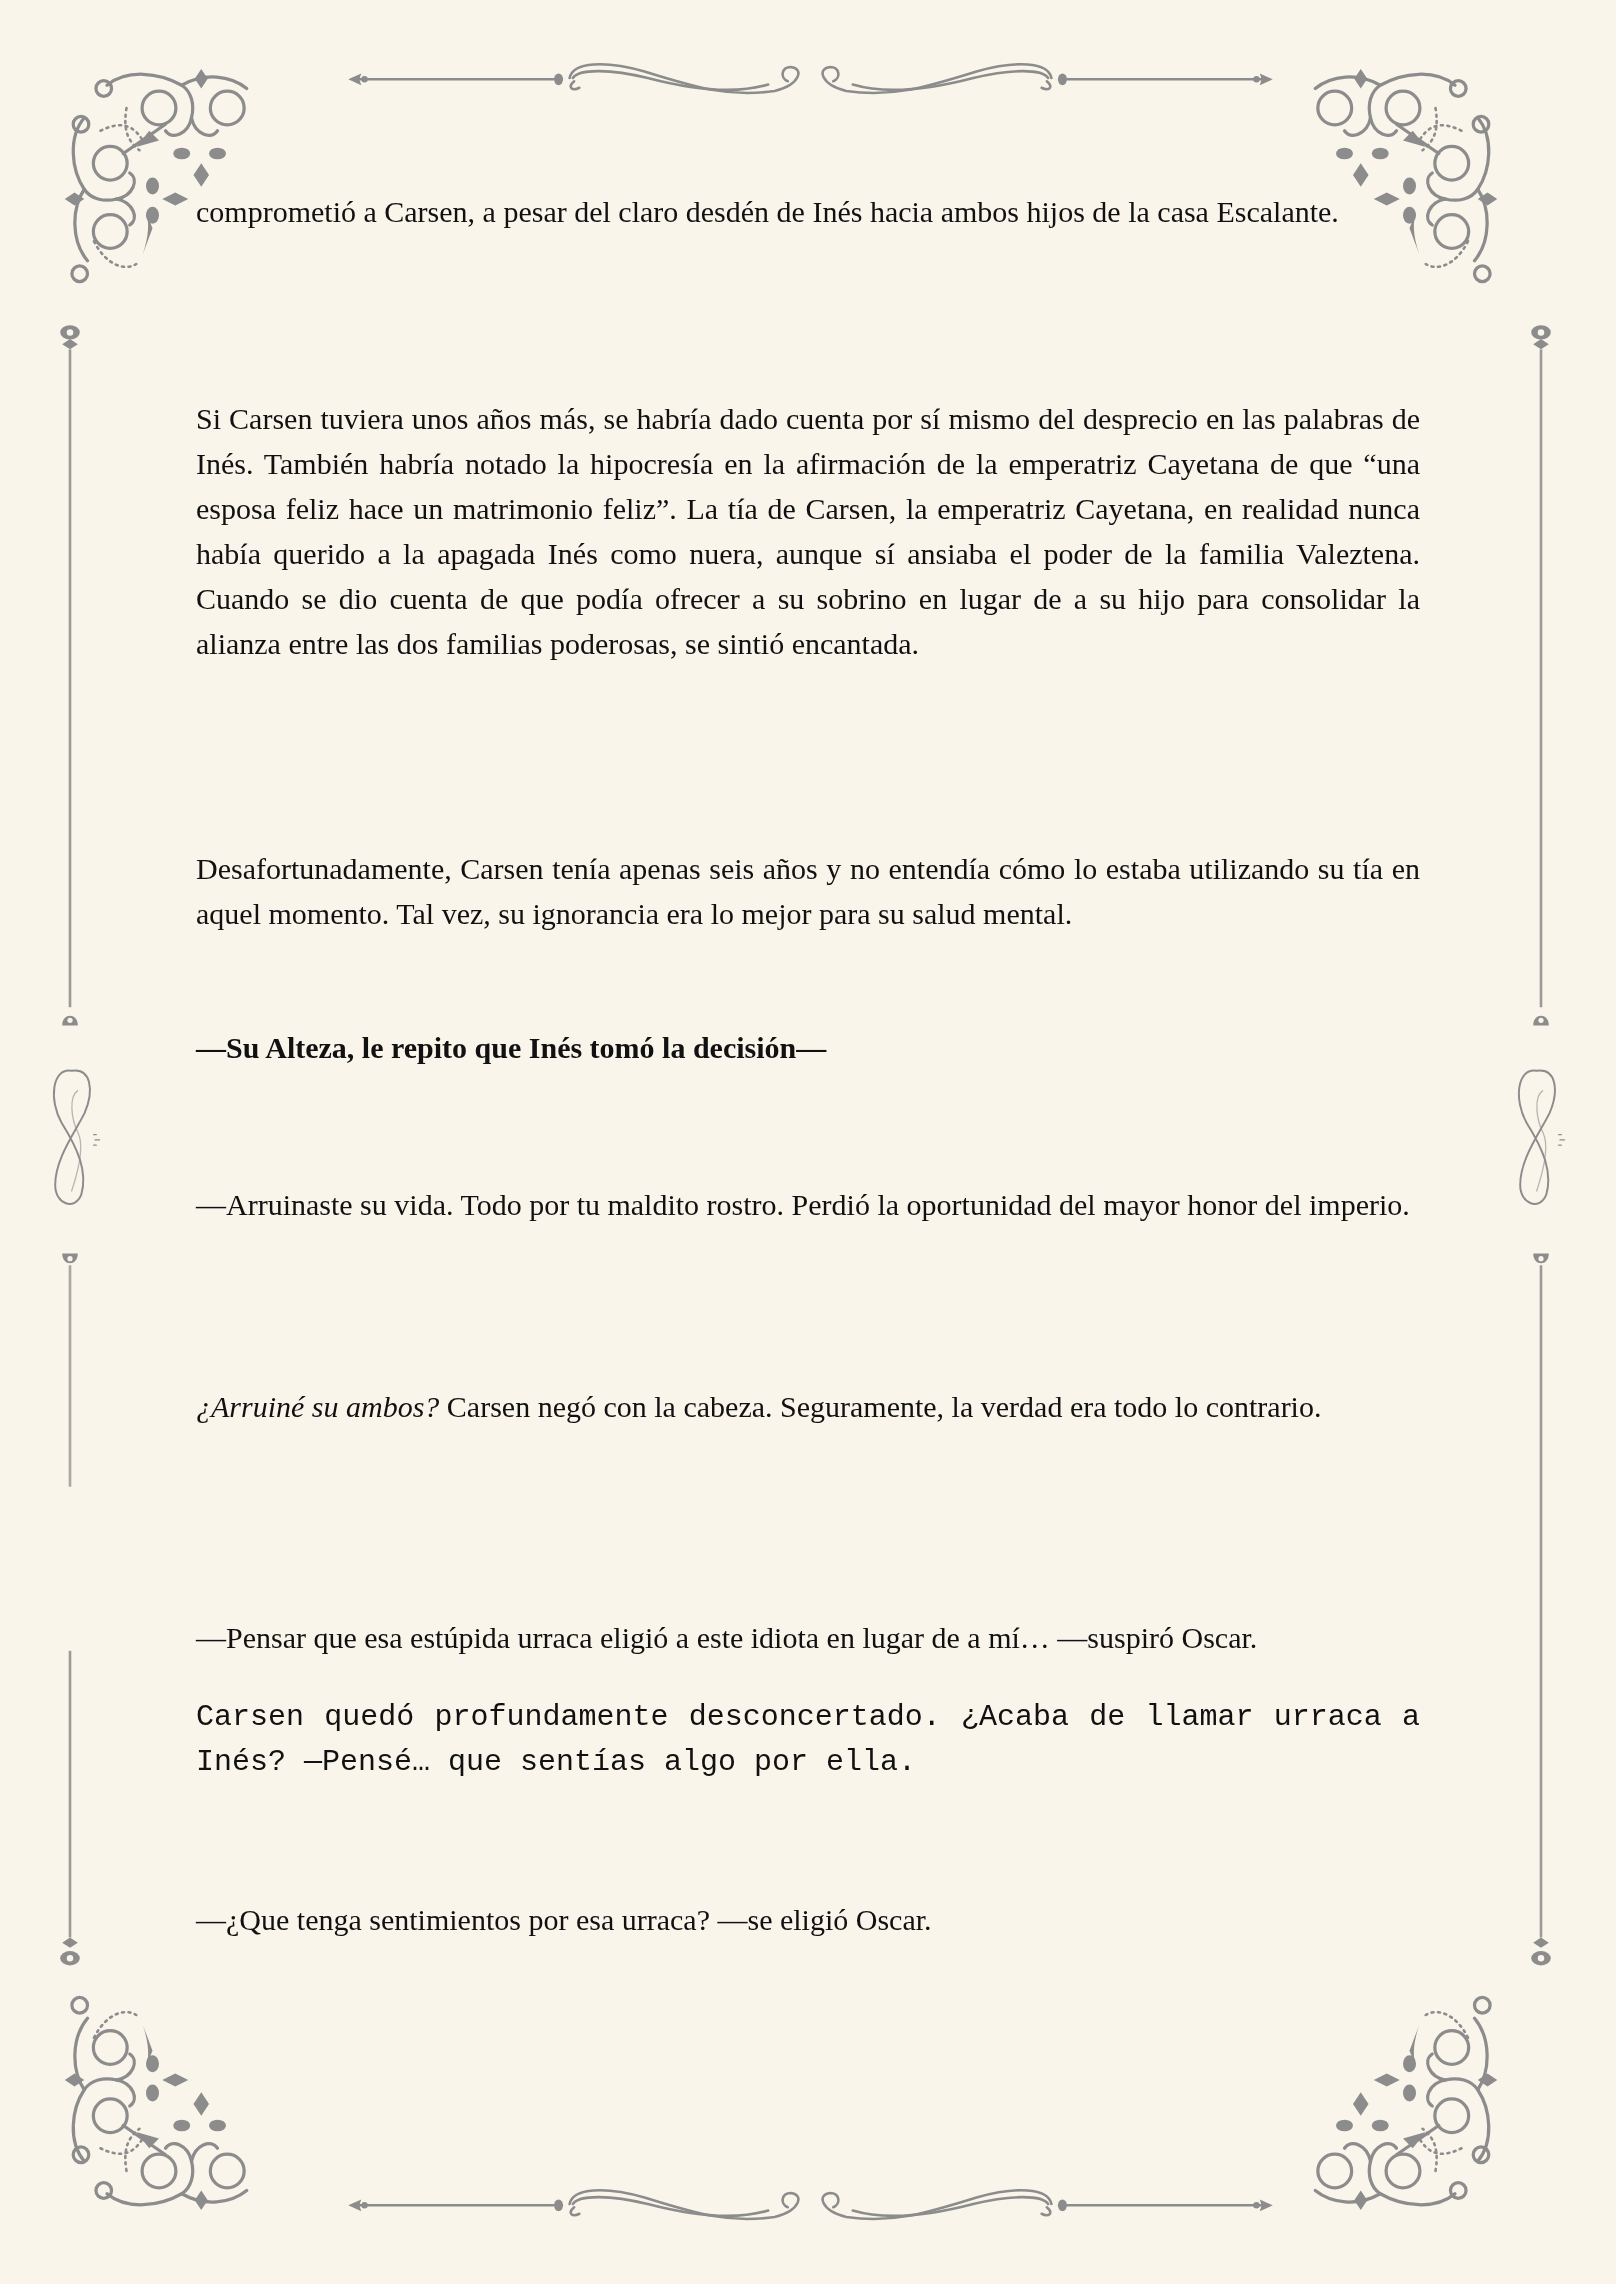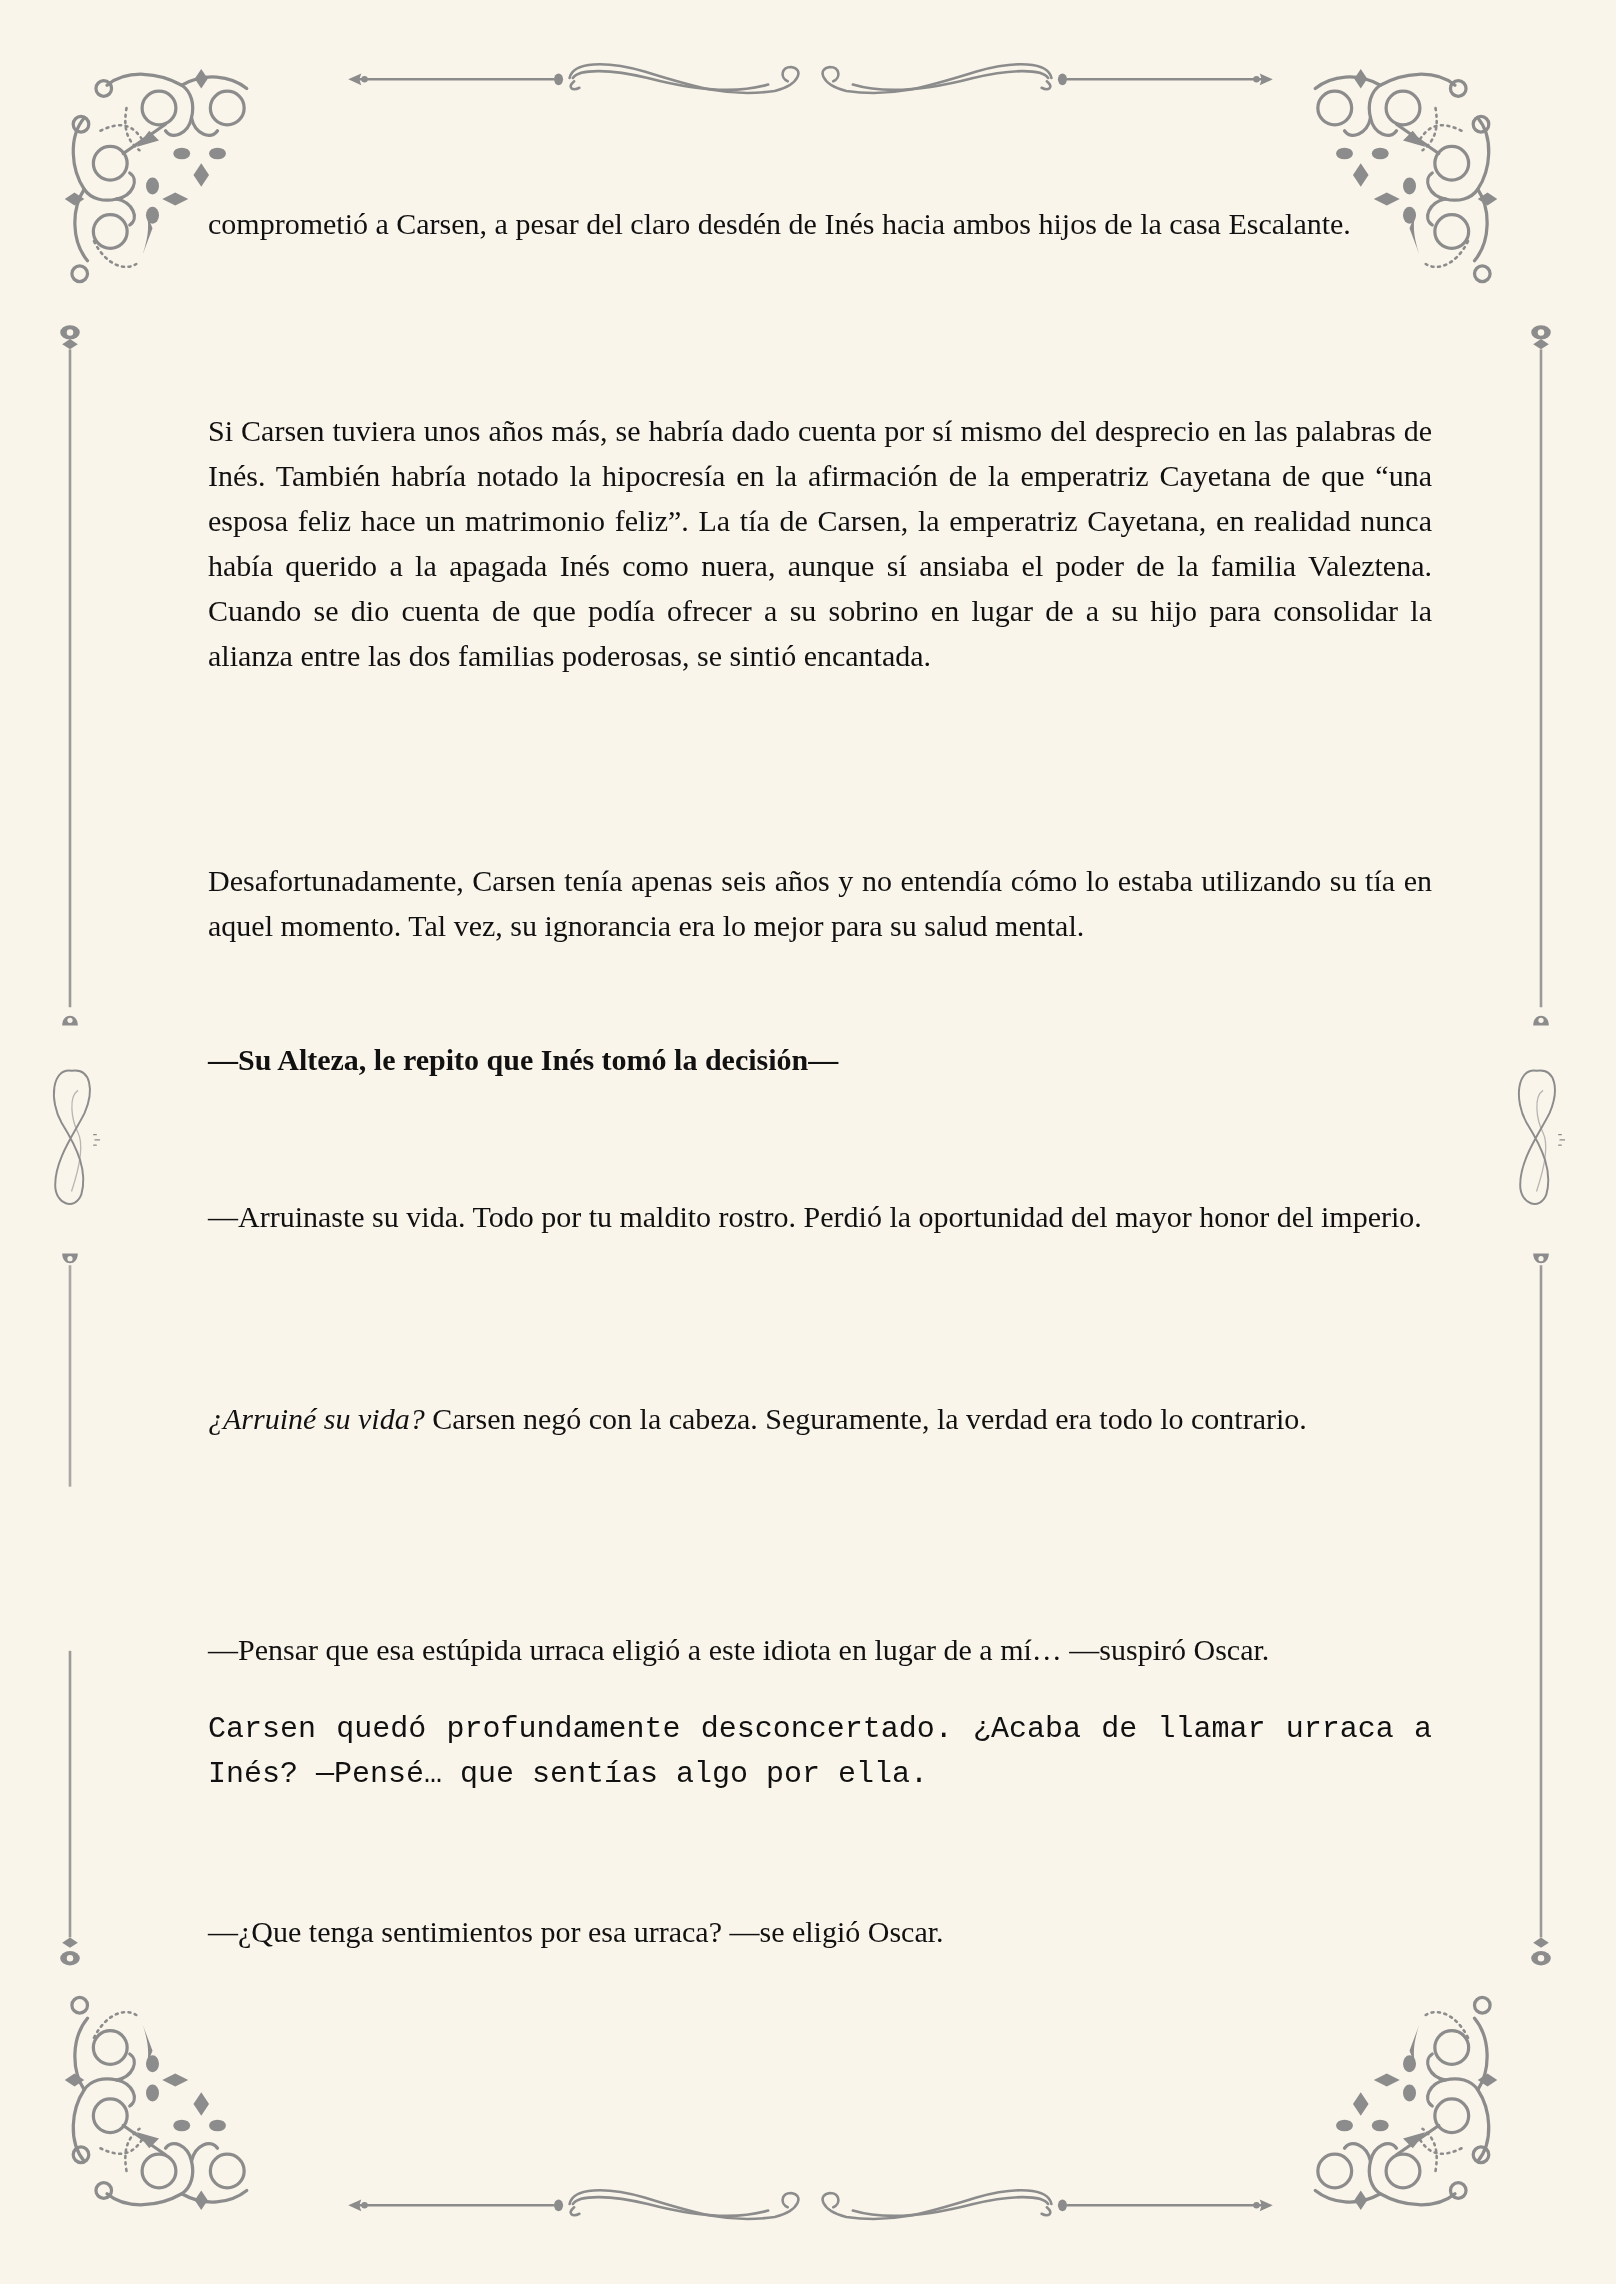--- a/index.html
+++ b/index.html
@@ -42,21 +42,21 @@
     .knot-l { left: 42px; top: 1061px; }
     .knot-r { left: 1507px; top: 1061px; }
 
     .text-block {
       position: absolute;
       left: 196px;
       width: 1224px;
       font-size: 30px;
       line-height: 45px;
       text-align: justify;
-      margin: 12px;
+      margin: 0;
     }
     .text-block em { font-style: italic; }
 
     .p1 { top: 189px; }
     .p2 { top: 396px; }
     .p3 { top: 846px; }
     .p4 { top: 1025px; font-weight: bold; }
     .p5 { top: 1182px; }
     .p6 { top: 1384px; }
     .p7 { top: 1615px; }
@@ -234,17 +234,17 @@
   <svg viewBox="0 0 90 230" width="59" height="150">
       <use href="#infinity-knot"></use>
     </svg>
 </div>
 
 <p class="text-block p1">comprometió a Carsen, a pesar del claro desdén de Inés hacia ambos hijos de la casa Escalante.</p>
 <p class="text-block p2">Si Carsen tuviera unos años más, se habría dado cuenta por sí mismo del desprecio en las palabras de Inés. También habría notado la hipocresía en la afirmación de la emperatriz Cayetana de que “una esposa feliz hace un matrimonio feliz”. La tía de Carsen, la emperatriz Cayetana, en realidad nunca había querido a la apagada Inés como nuera, aunque sí ansiaba el poder de la familia Valeztena. Cuando se dio cuenta de que podía ofrecer a su sobrino en lugar de a su hijo para consolidar la alianza entre las dos familias poderosas, se sintió encantada.</p>
 <p class="text-block p3">Desafortunadamente, Carsen tenía apenas seis años y no entendía cómo lo estaba utilizando su tía en aquel momento. Tal vez, su ignorancia era lo mejor para su salud mental.</p>
 <p class="text-block p4">—Su Alteza, le repito que Inés tomó la decisión—</p>
 <p class="text-block p5">—Arruinaste su vida. Todo por tu maldito rostro. Perdió la oportunidad del mayor honor del imperio.</p>
-<p class="text-block p6"><em>¿Arruiné su vida?</em><span> Carsen negó con la cabeza. Seguramente, la verdad era todo lo contrario.</span></p>
+<p class="text-block p6"><em>¿Arruiné su ambos?</em><span> Carsen negó con la cabeza. Seguramente, la verdad era todo lo contrario.</span></p>
 <p class="text-block p7">—Pensar que esa estúpida urraca eligió a este idiota en lugar de a mí… —suspiró Oscar.</p>
 <p class="text-block p8">Carsen quedó profundamente desconcertado. ¿Acaba de llamar urraca a Inés? —Pensé… que sentías algo por ella.</p>
 <p class="text-block p9">—¿Que tenga sentimientos por esa urraca? —se eligió Oscar.</p>
 
 
 </body></html>

